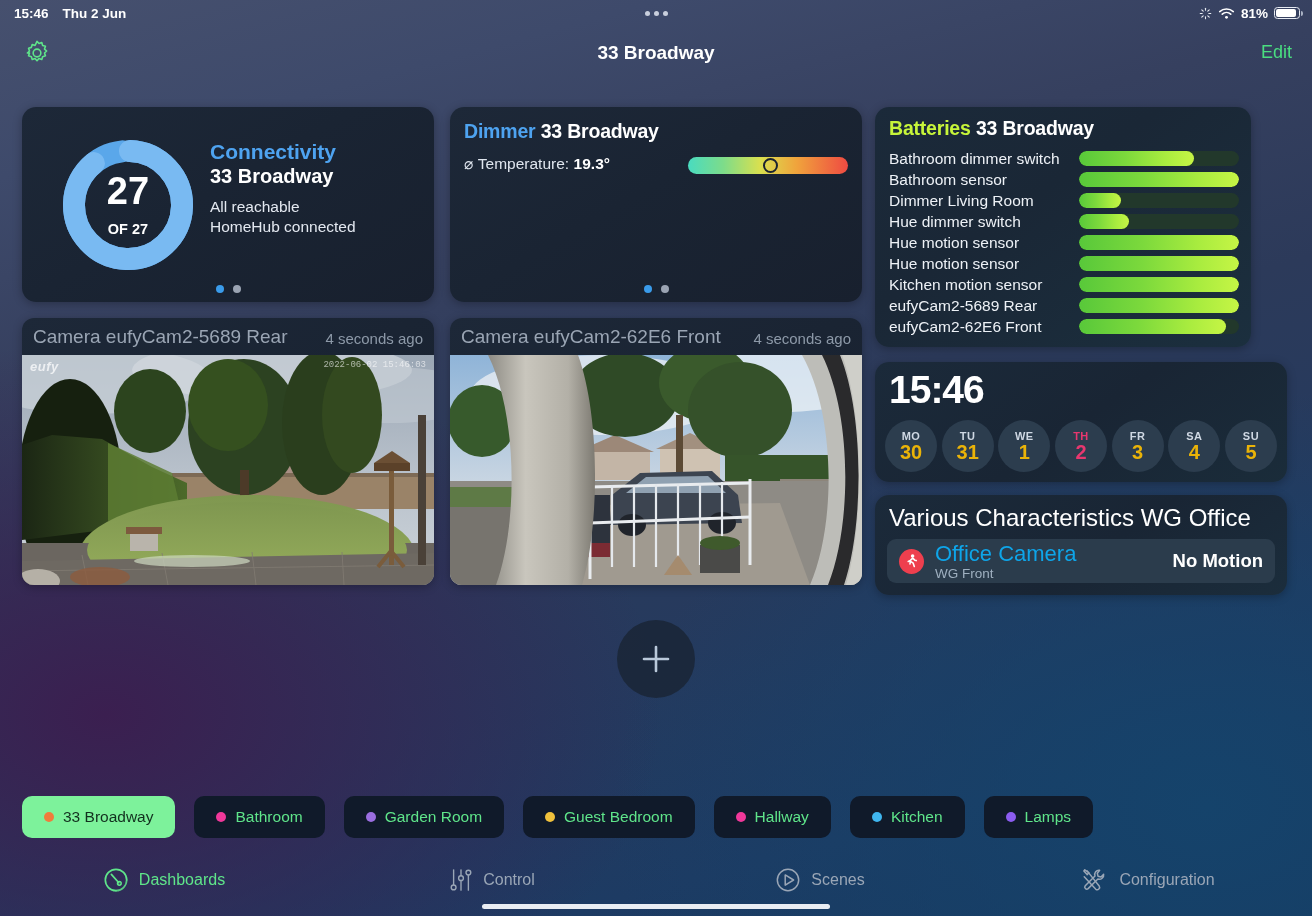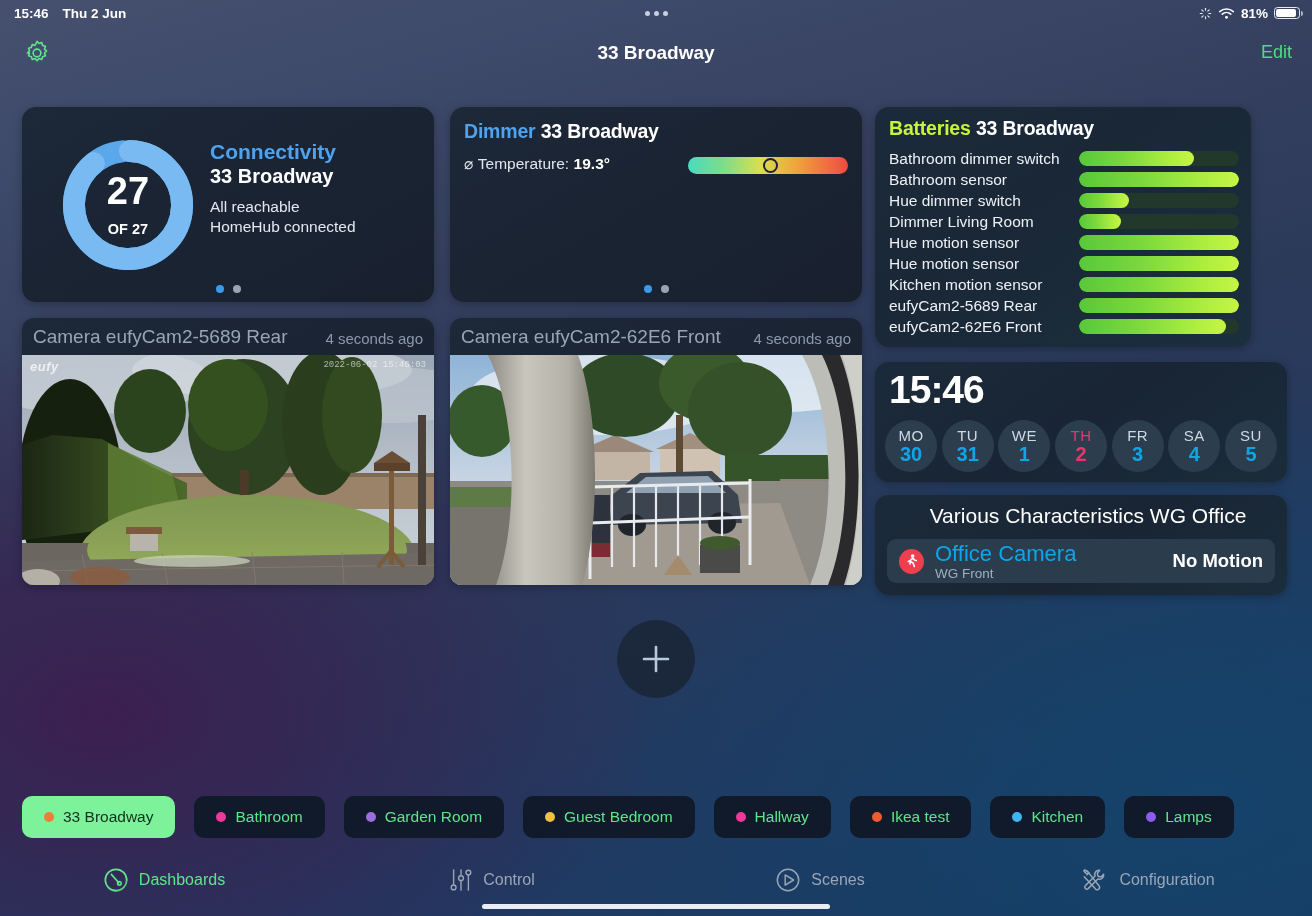--- a/index.html
+++ b/index.html
@@ -106,27 +106,27 @@
     background: linear-gradient(90deg, #58c83a 0%, #7cd93c 40%, #a9ec3f 75%, #c6f545 100%); }
   
   #clock { left: 875px; top: 362px; width: 412px; height: 120px;
     background: linear-gradient(145deg, #1b2a3a 0%, #192534 50%, #1a2c3a 100%); }
   .clock-time { margin: 8px 0 0 14px; font-size: 39px; font-weight: bold; color: #fff; line-height: 1; letter-spacing: -1px; }
   .days { position: absolute; left: 10px; right: 10px; bottom: 10px; display: flex; justify-content: space-between; }
   .day {
     width: 52px; height: 52px; border-radius: 50%; background: #2c3d4e;
     display: flex; flex-direction: column; align-items: center; justify-content: center;
   }
-  .day .dw { font-size: 15px; font-weight: normal; color: #cfd8e3; letter-spacing: .5px; }
-  .day .dn { font-size: 20px; font-weight: bold; color: #0ea5e9; line-height: 1.05; }
+  .day .dw { font-size: 11px; font-weight: bold; color: #cfd8e3; letter-spacing: .5px; }
+  .day .dn { font-size: 20px; font-weight: bold; color: #eab308; line-height: 1.05; }
   .day.today .dw, .day.today .dn { color: #e8376f; }
   
   #various { left: 875px; top: 495px; width: 412px; height: 100px;
     background: linear-gradient(145deg, #1b2a3a 0%, #192534 55%, #1b2d3c 100%); }
-  .var-title { margin: 9px 0 0 14px; font-size: 21px; color: #fff; text-align: center; }
+  .var-title { margin: 9px 0 0 14px; font-size: 24px; color: #fff; }
   .var-item {
     position: absolute; left: 12px; right: 12px; top: 44px; height: 44px;
     background: #2b3c4c; border-radius: 9px; display: flex; align-items: center; padding: 0 12px;
   }
   .motion-ico {
     width: 25px; height: 25px; border-radius: 50%; background: #ee3f4e;
     display: flex; align-items: center; justify-content: center; flex: 0 0 auto;
   }
   .var-names { margin-left: 11px; }
   .var-n1 { font-size: 22px; font-weight: normal; color: #0ea5e9; line-height: 1.15; }
@@ -289,29 +289,29 @@
             <div class="bat-fill" style="width: 72%;"></div>
           </div>
         </div>
         <div class="bat-row">
           <span class="bat-name">Bathroom sensor</span>
           <div class="bat-bar">
             <div class="bat-fill" style="width: 100%;"></div>
           </div>
         </div>
         <div class="bat-row">
+          <span class="bat-name">Dimmer Living Room</span>
+          <div class="bat-bar">
+            <div class="bat-fill" style="width: 26%;"></div>
+          </div>
+        </div>
+        <div class="bat-row">
           <span class="bat-name">Hue dimmer switch</span>
           <div class="bat-bar">
             <div class="bat-fill" style="width: 31%;"></div>
-          </div>
-        </div>
-        <div class="bat-row">
-          <span class="bat-name">Dimmer Living Room</span>
-          <div class="bat-bar">
-            <div class="bat-fill" style="width: 26%;"></div>
           </div>
         </div>
         <div class="bat-row">
           <span class="bat-name">Hue motion sensor</span>
           <div class="bat-bar">
             <div class="bat-fill" style="width: 100%;"></div>
           </div>
         </div>
         <div class="bat-row">
           <span class="bat-name">Hue motion sensor</span>
@@ -574,24 +574,20 @@
       </div>
       <div class="roomtab">
         <span class="rdot" style="background: rgb(240, 193, 60);"></span>
         <span>Guest Bedroom</span>
       </div>
       <div class="roomtab">
         <span class="rdot" style="background: rgb(240, 56, 154);"></span>
         <span>Hallway</span>
       </div>
       <div class="roomtab">
-        <span class="rdot" style="background: rgb(240, 90, 51);"></span>
-        <span>Ikea test</span>
-      </div>
-      <div class="roomtab">
         <span class="rdot" style="background: rgb(63, 182, 239);"></span>
         <span>Kitchen</span>
       </div>
       <div class="roomtab">
         <span class="rdot" style="background: rgb(139, 92, 240);"></span>
         <span>Lamps</span>
       </div>
     </div>
 
   <div class="tabbar">

